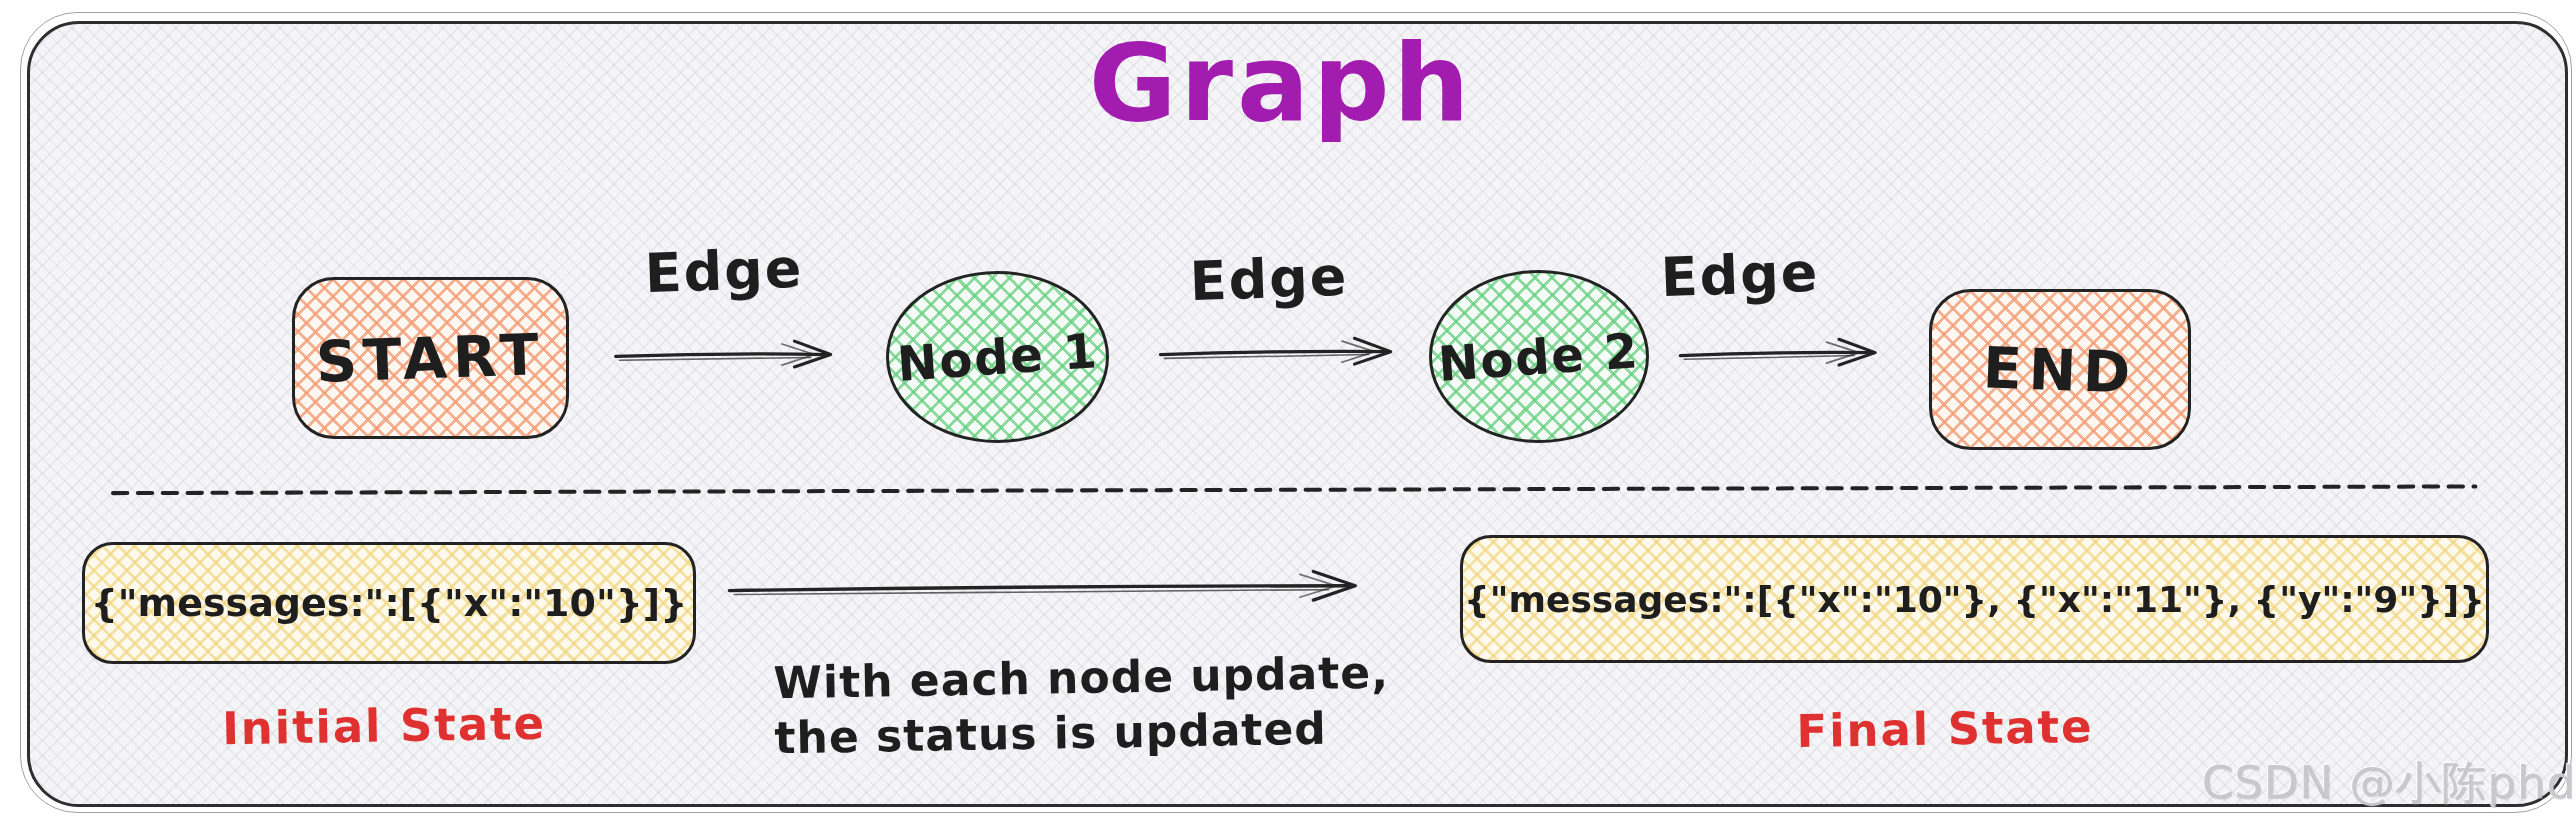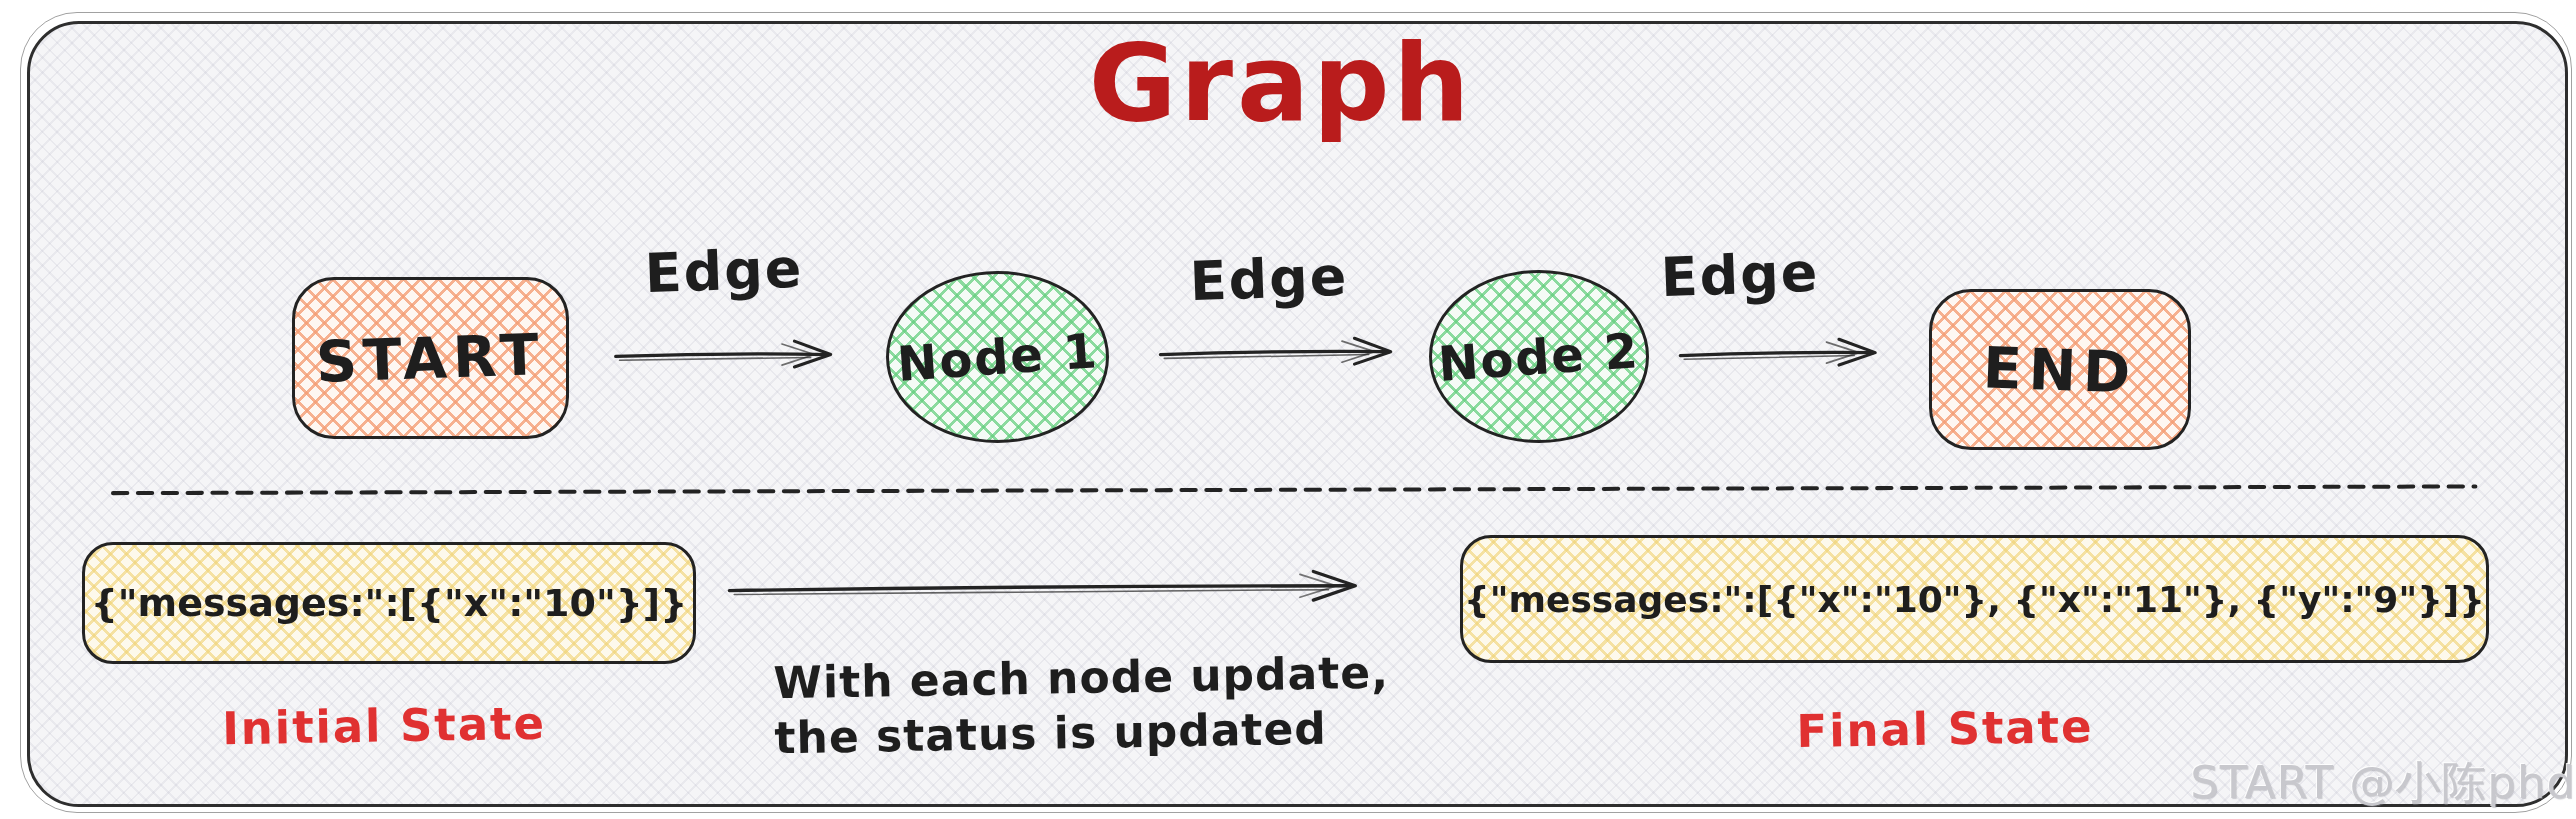--- a/index.html
+++ b/index.html
@@ -16,21 +16,21 @@
     position:absolute;left:27px;top:21px;width:2541px;height:786px;
     border:3.3px solid #2e2e2e;border-radius:52px;box-sizing:border-box;
     background:
       repeating-linear-gradient(45deg, rgba(174,174,192,.17) 0 1.9px, transparent 1.9px 10.5px),
       repeating-linear-gradient(135deg, rgba(174,174,192,.17) 0 1.9px, transparent 1.9px 10.5px),
       #f5f5f7;
   }
   .content{position:absolute;inset:0;}
   .title{
     position:absolute;left:1281px;top:21px;transform:translateX(-50%);
-    font-size:107px;font-weight:bold;letter-spacing:3.8px;color:#b91c1c;
+    font-size:107px;font-weight:bold;letter-spacing:3.8px;color:#a21caf;
   }
   .wires{position:absolute;left:0;top:0;}
   .node{
     position:absolute;display:flex;align-items:center;justify-content:center;
     border:3.8px solid #232323;box-sizing:border-box;
   }
   .terminal{border-radius:42px;
     background:
       repeating-linear-gradient(45deg, rgba(244,157,116,.78) 0 2.9px, transparent 2.9px 12.4px),
       repeating-linear-gradient(135deg, rgba(244,157,116,.78) 0 2.9px, transparent 2.9px 12.4px),
@@ -156,17 +156,17 @@
     </div>
 
     <div class="state-caption c1">Initial State</div>
     <div class="state-caption c2">Final State</div>
 
     <div class="note">
       <div>With each node update,</div>
       <div>the status is updated</div>
     </div>
 
-    <div class="watermark">START @小陈phd</div>
+    <div class="watermark">CSDN @小陈phd</div>
 
   </div>
 </div>
 
 
 </body></html>

